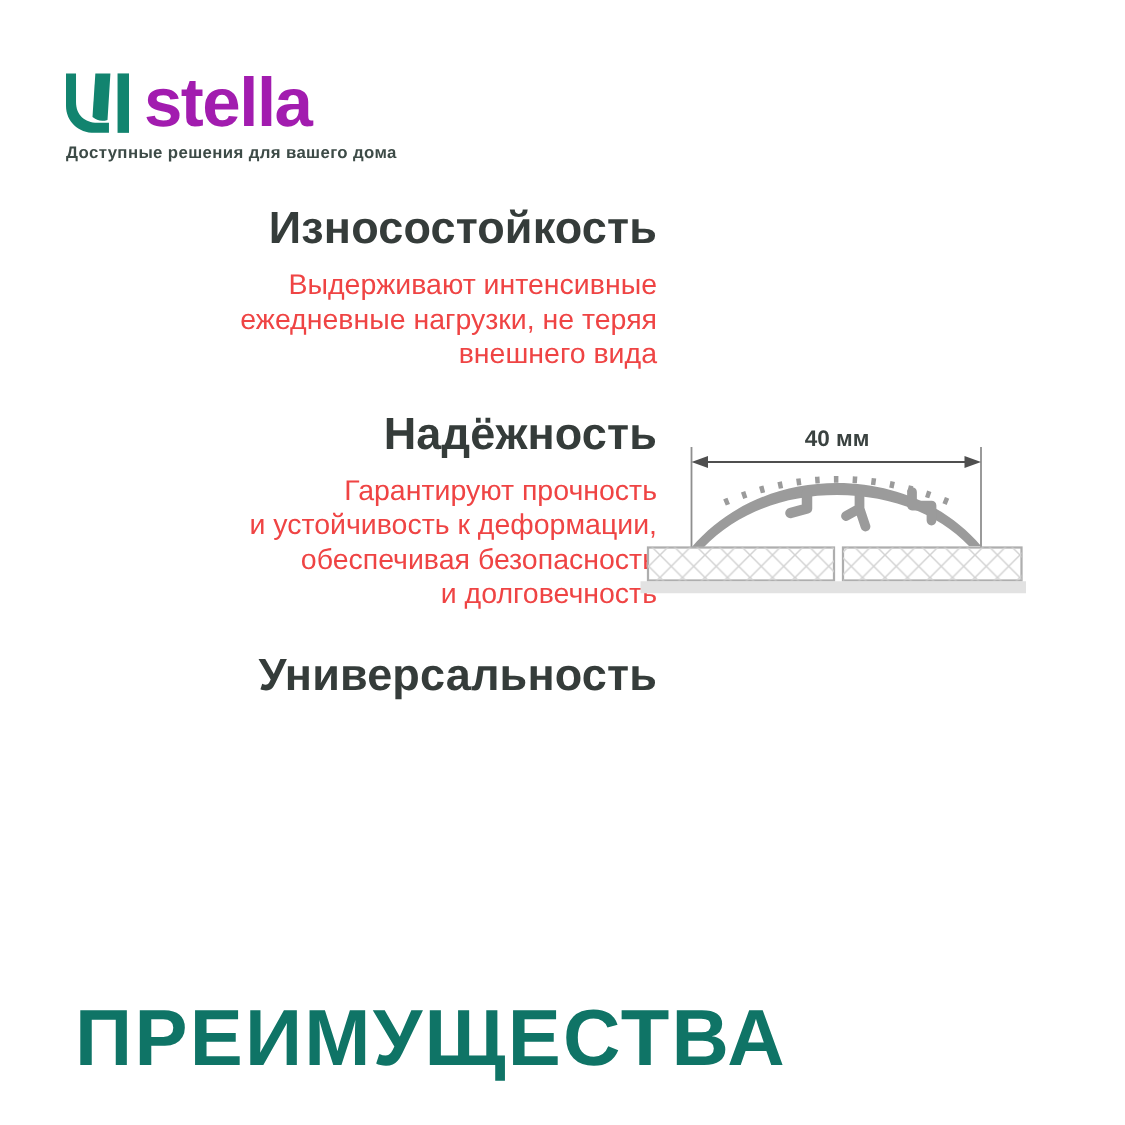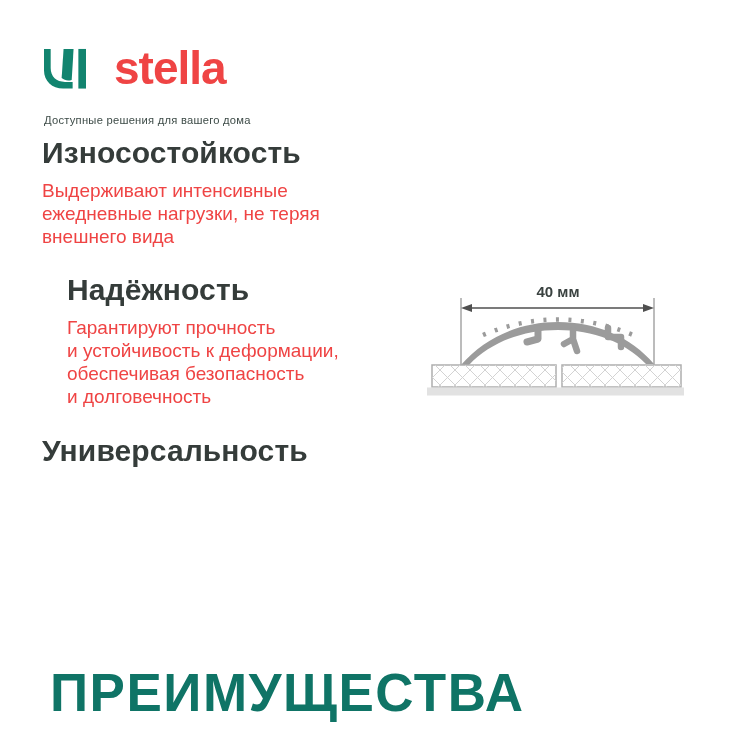--- a/index.html
+++ b/index.html
@@ -10,40 +10,40 @@
     background: #ffffff;
     font-family: "Liberation Sans", "DejaVu Sans", sans-serif;
     overflow: hidden;
   }
 
   
   .logo-block { position: absolute; left: 44px; top: 48px; }
   .logo-row { display: flex; align-items: flex-start; }
   .logo-mark { width: 42px; height: 42px; display: block; }
   .logo-word {
-    font-size: 46px; font-weight: 600; color: #ef4444;
-    line-height: 40px; letter-spacing: -1px; margin-left: 28px;
+    font-size: 46px; font-weight: 600; color: #a21caf;
+    line-height: 40px; letter-spacing: -1px; margin-left: 10px;
   }
   .logo-tagline {
-    margin-top: 24px; font-size: 11.2px; font-weight: 400;
+    margin-top: 6px; font-size: 11.2px; font-weight: 700;
     color: #3d4b47; letter-spacing: 0.25px;
   }
 
   
-  .section { position: absolute; left: 42px; width: 380px; }
+  .section { position: absolute; left: 58px; width: 380px; text-align: right; }
   .section-title {
     font-size: 30px; font-weight: 700; color: #353c3a;
     letter-spacing: 0.1px;
   }
   .section-body {
     margin-top: 9px; font-size: 19px; line-height: 23px;
     color: #ef4444; white-space: pre-line;
   }
   #section-1 { top: 136px; }
-  #section-2 { top: 273px; margin-left: 25px; }
+  #section-2 { top: 273px; }
   #section-3 { top: 434px; }
 
   
   .diagram { position: absolute; left: 425px; top: 280px; width: 265px; height: 122px; }
   .dim-label-text {
     font-family: "Liberation Sans", "DejaVu Sans", sans-serif;
     font-size: 15px; font-weight: 700; fill: #3a4240;
   }
 
   

